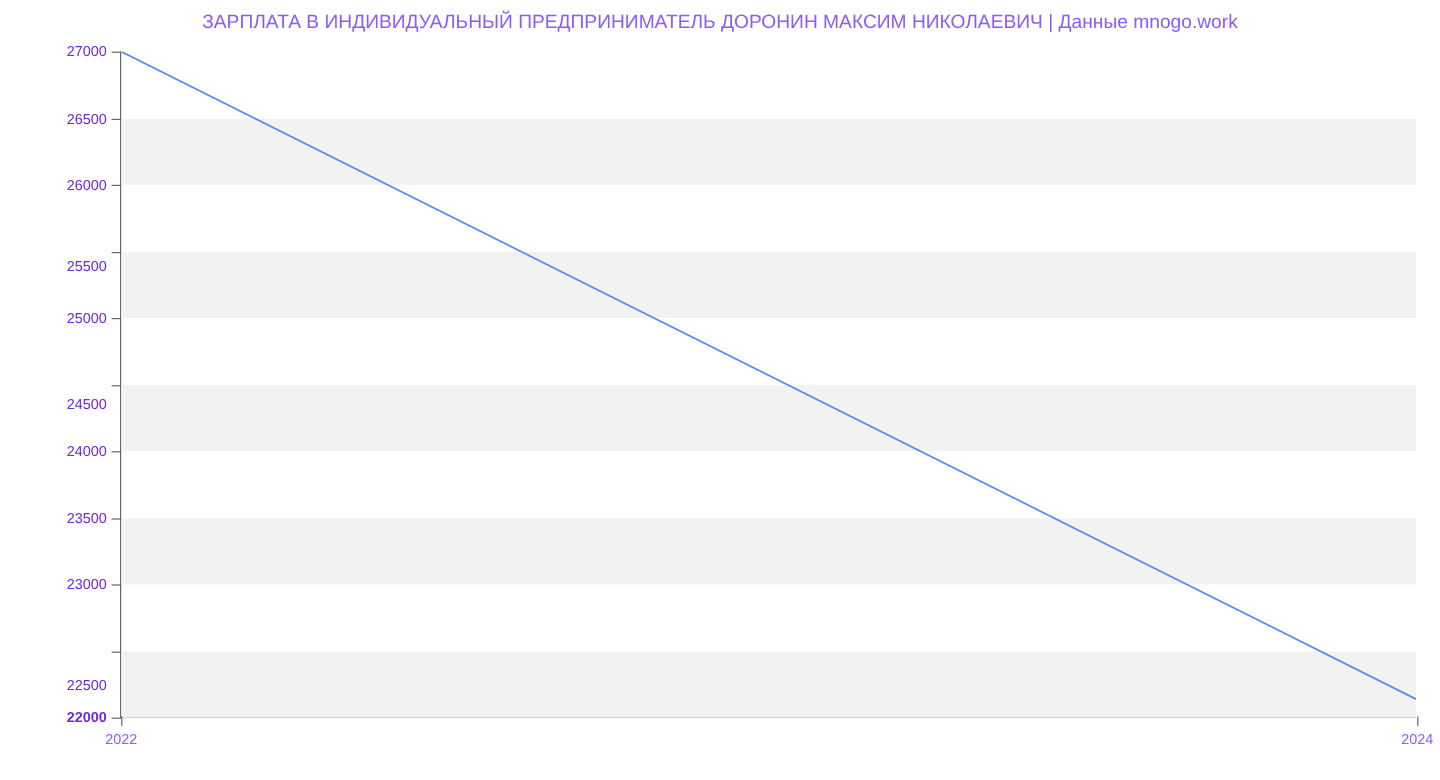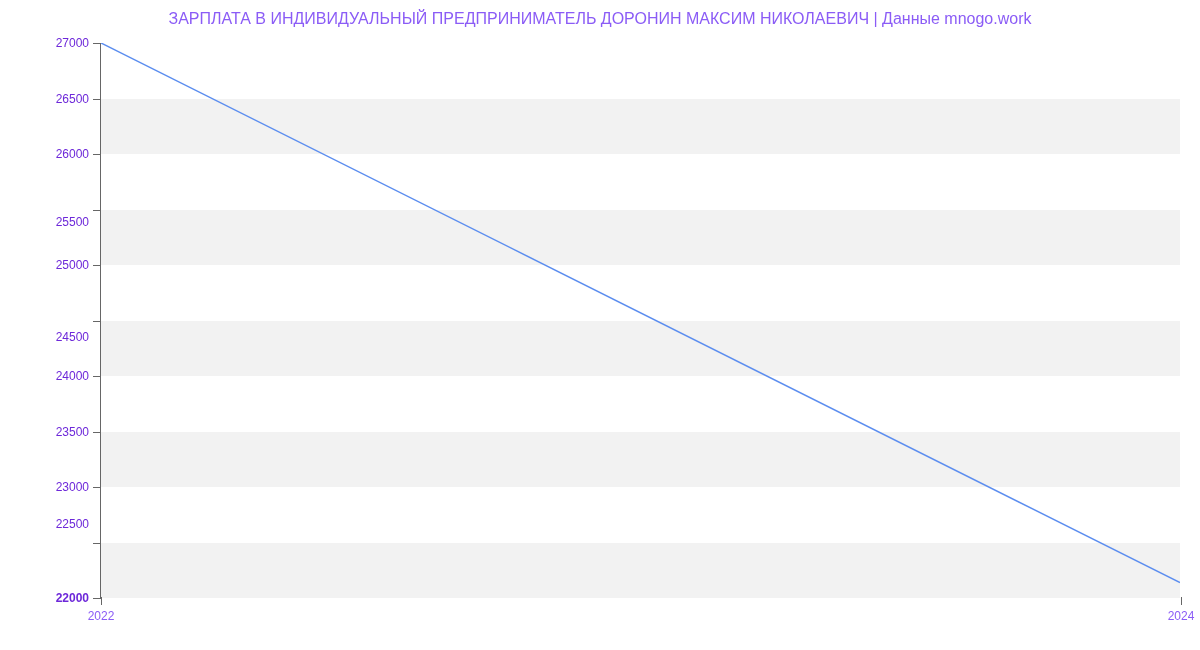--- a/index.html
+++ b/index.html
@@ -25,21 +25,21 @@
         <div class="grid-band" style="top: 499.5px; height: 55.5px;"></div>
         <div class="grid-band" style="top: 388.5px; height: 55.5px;"></div>
         <div class="grid-band" style="top: 277.5px; height: 55.5px;"></div>
         <div class="grid-band" style="top: 166.5px; height: 55.5px;"></div>
         <div class="grid-band" style="top: 55.5px; height: 55.5px;"></div>
       </div>
     <div id="y-axis">
         <div class="y-tick" style="top: 555px;"></div>
         <div class="y-label" style="top: 555px; font-weight: bold;">22000</div>
         <div class="y-tick" style="top: 499.5px;"></div>
-        <div class="y-label" style="top: 481px;">22500</div>
+        <div class="y-label" style="top: 528px;">22500</div>
         <div class="y-tick" style="top: 444px;"></div>
         <div class="y-label" style="top: 444px;">23000</div>
         <div class="y-tick" style="top: 388.5px;"></div>
         <div class="y-label" style="top: 388.5px;">23500</div>
         <div class="y-tick" style="top: 333px;"></div>
         <div class="y-label" style="top: 333px;">24000</div>
         <div class="y-tick" style="top: 277.5px;"></div>
         <div class="y-label" style="top: 277.5px; margin-top: 16px;">24500</div>
         <div class="y-tick" style="top: 222px;"></div>
         <div class="y-label" style="top: 222px;">25000</div>

